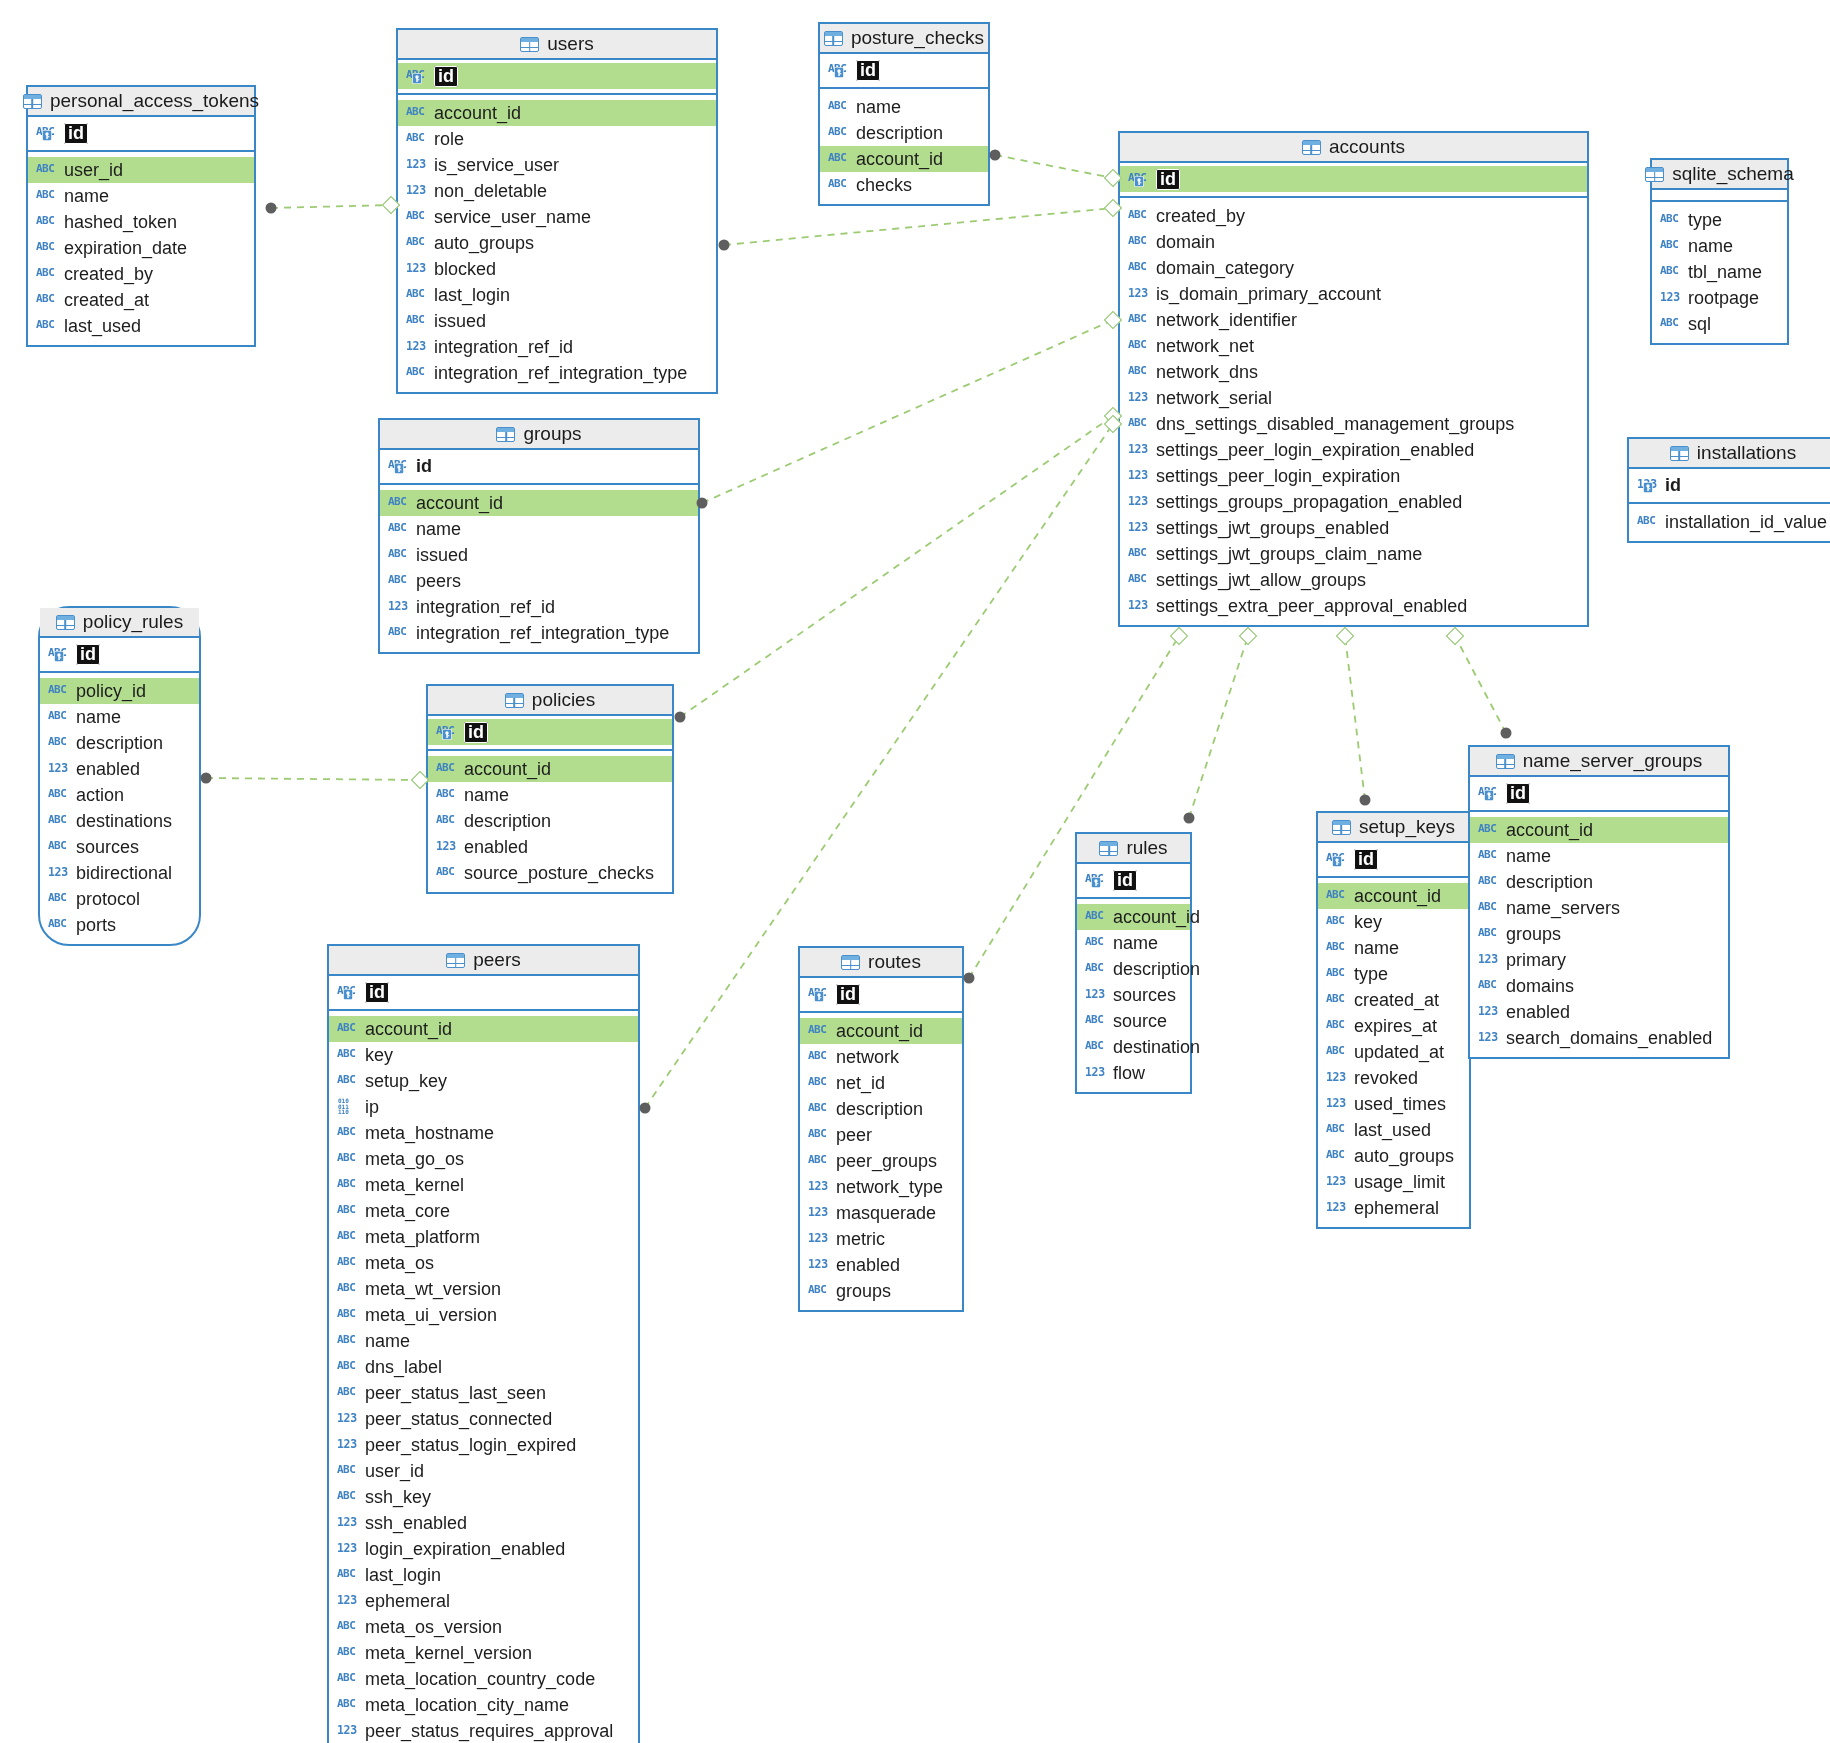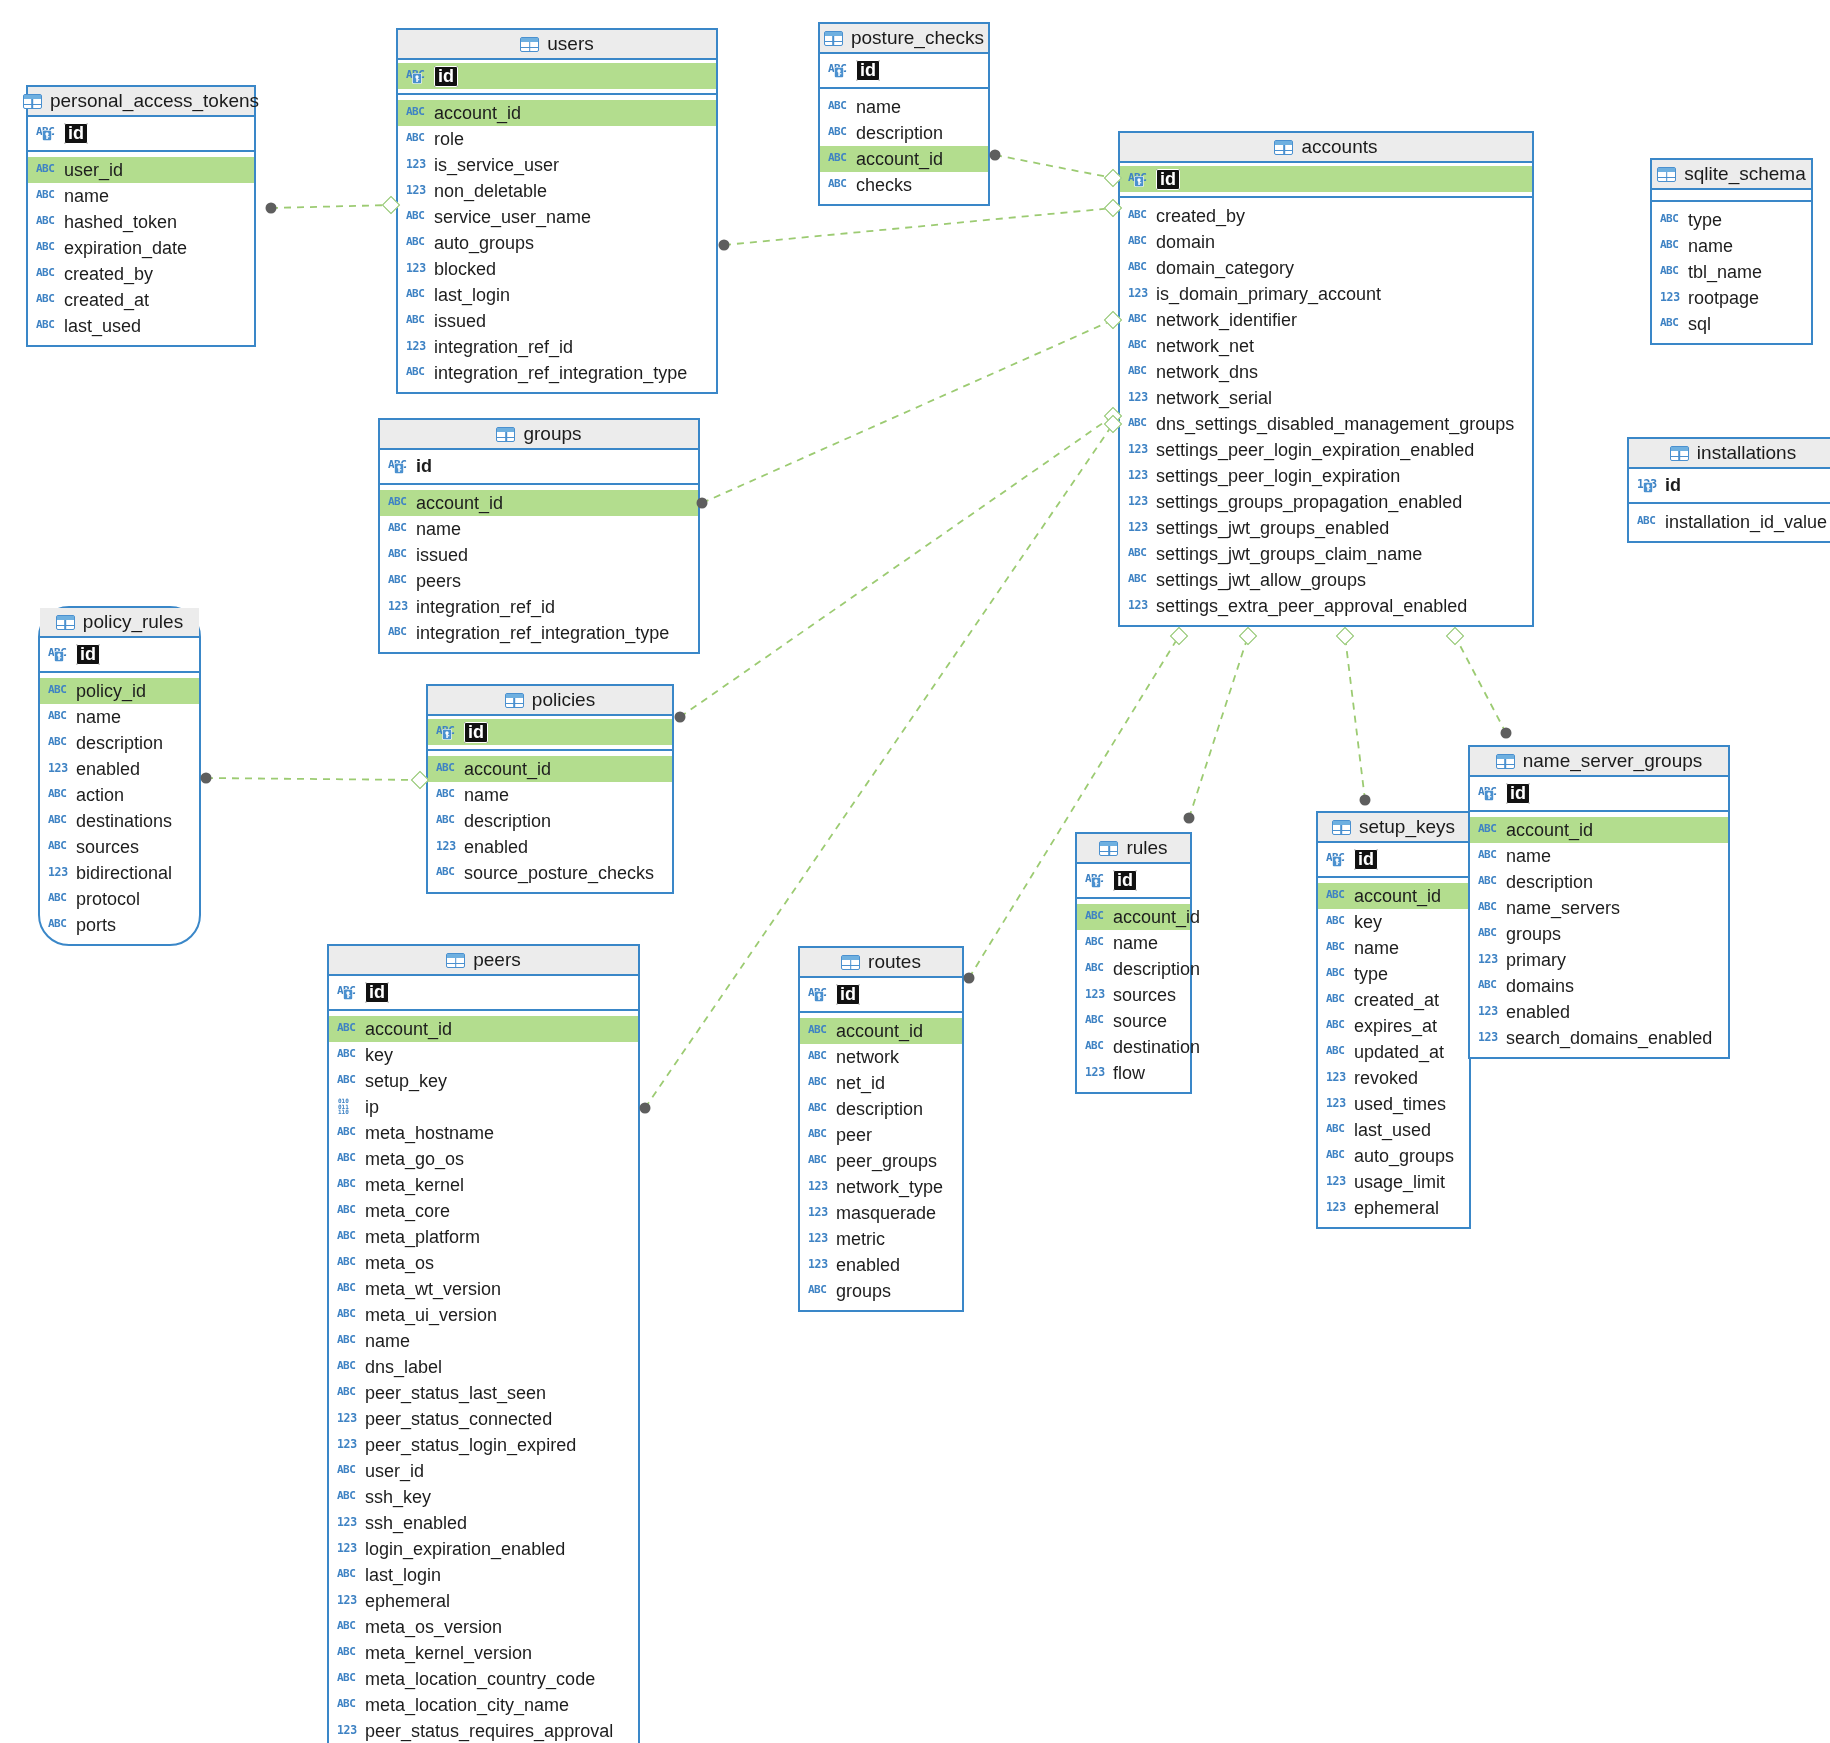--- a/index.html
+++ b/index.html
@@ -330,21 +330,21 @@
             <span class="nm">account_id</span>
           </div>
           <div class="row">
             <span class="ic">
               <span class="abc">ABC</span>
             </span>
             <span class="nm">checks</span>
           </div>
         </div>
       </div>
-      <div class="tbl" style="left: 1118px; top: 131px; width: 416px;">
+      <div class="tbl" style="left: 1118px; top: 131px; width: 471px;">
         <div class="tbl-hdr">
           <span class="tglyph">
             <i></i>
           </span>
           <span>accounts</span>
         </div>
         <div class="pk-sec">
           <div class="row hl pk pkbadge">
             <span class="ic">
               <span class="abc">ABC</span>
@@ -451,21 +451,21 @@
             <span class="nm">settings_jwt_allow_groups</span>
           </div>
           <div class="row">
             <span class="ic">
               <span class="num">123</span>
             </span>
             <span class="nm">settings_extra_peer_approval_enabled</span>
           </div>
         </div>
       </div>
-      <div class="tbl" style="left: 1650px; top: 158px; width: 163px; text-align: center;">
+      <div class="tbl" style="left: 1650px; top: 158px; width: 139px; text-align: center;">
         <div class="tbl-hdr">
           <span class="tglyph">
             <i></i>
           </span>
           <span>sqlite_schema</span>
         </div>
         <div class="pk-sec empty"></div>
         <div class="cols">
           <div class="row">
             <span class="ic">

